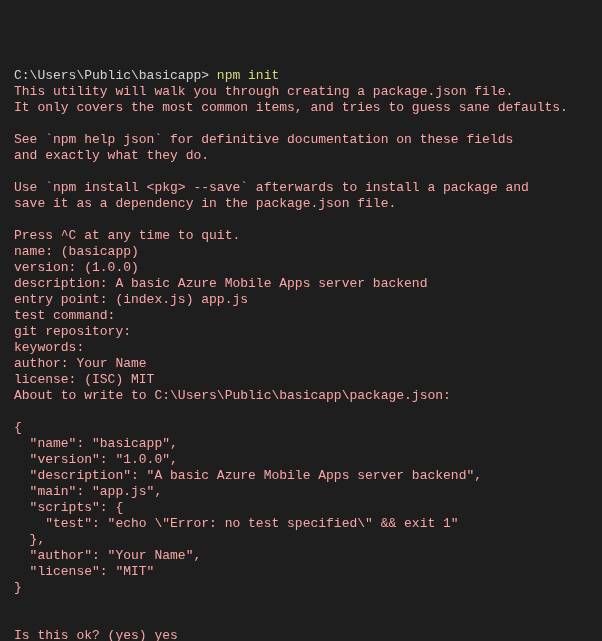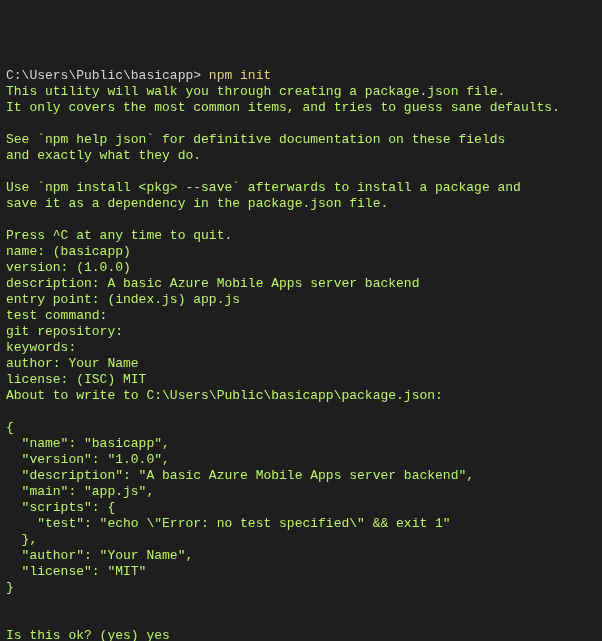--- a/index.html
+++ b/index.html
@@ -19,28 +19,29 @@
       overflow: hidden;
       white-space: pre;
     }
     .prompt-path {
       color: #d4d4d4;
     }
     .command {
       color: #d8d87a;
     }
     .output {
-      color: #bef264;
+      color: #fca5a5;
     }
     .terminal {
       white-space: pre;
     }
     .line {
       display: block;
       min-height: 16px;
+      margin-left: 8px;
     }
   </style>
 </head>
 <body>
 
 
 
 <div class="terminal"><span class="line"><span class="prompt-path">C:\Users\Public\basicapp&gt;</span> <span class="command">npm init</span></span><span class="line output">This utility will walk you through creating a package.json file.</span><span class="line output">It only covers the most common items, and tries to guess sane defaults.</span><span class="line output"></span><span class="line output">See `npm help json` for definitive documentation on these fields</span><span class="line output">and exactly what they do.</span><span class="line output"></span><span class="line output">Use `npm install &lt;pkg&gt; --save` afterwards to install a package and</span><span class="line output">save it as a dependency in the package.json file.</span><span class="line output"></span><span class="line output">Press ^C at any time to quit.</span><span class="line output">name: (basicapp)</span><span class="line output">version: (1.0.0)</span><span class="line output">description: A basic Azure Mobile Apps server backend</span><span class="line output">entry point: (index.js) app.js</span><span class="line output">test command:</span><span class="line output">git repository:</span><span class="line output">keywords:</span><span class="line output">author: Your Name</span><span class="line output">license: (ISC) MIT</span><span class="line output">About to write to C:\Users\Public\basicapp\package.json:</span><span class="line output"></span><span class="line output">{</span><span class="line output">  "name": "basicapp",</span><span class="line output">  "version": "1.0.0",</span><span class="line output">  "description": "A basic Azure Mobile Apps server backend",</span><span class="line output">  "main": "app.js",</span><span class="line output">  "scripts": {</span><span class="line output">    "test": "echo \"Error: no test specified\" &amp;&amp; exit 1"</span><span class="line output">  },</span><span class="line output">  "author": "Your Name",</span><span class="line output">  "license": "MIT"</span><span class="line output">}</span><span class="line output"></span><span class="line output"></span><span class="line output">Is this ok? (yes) yes</span></div>
 
 

